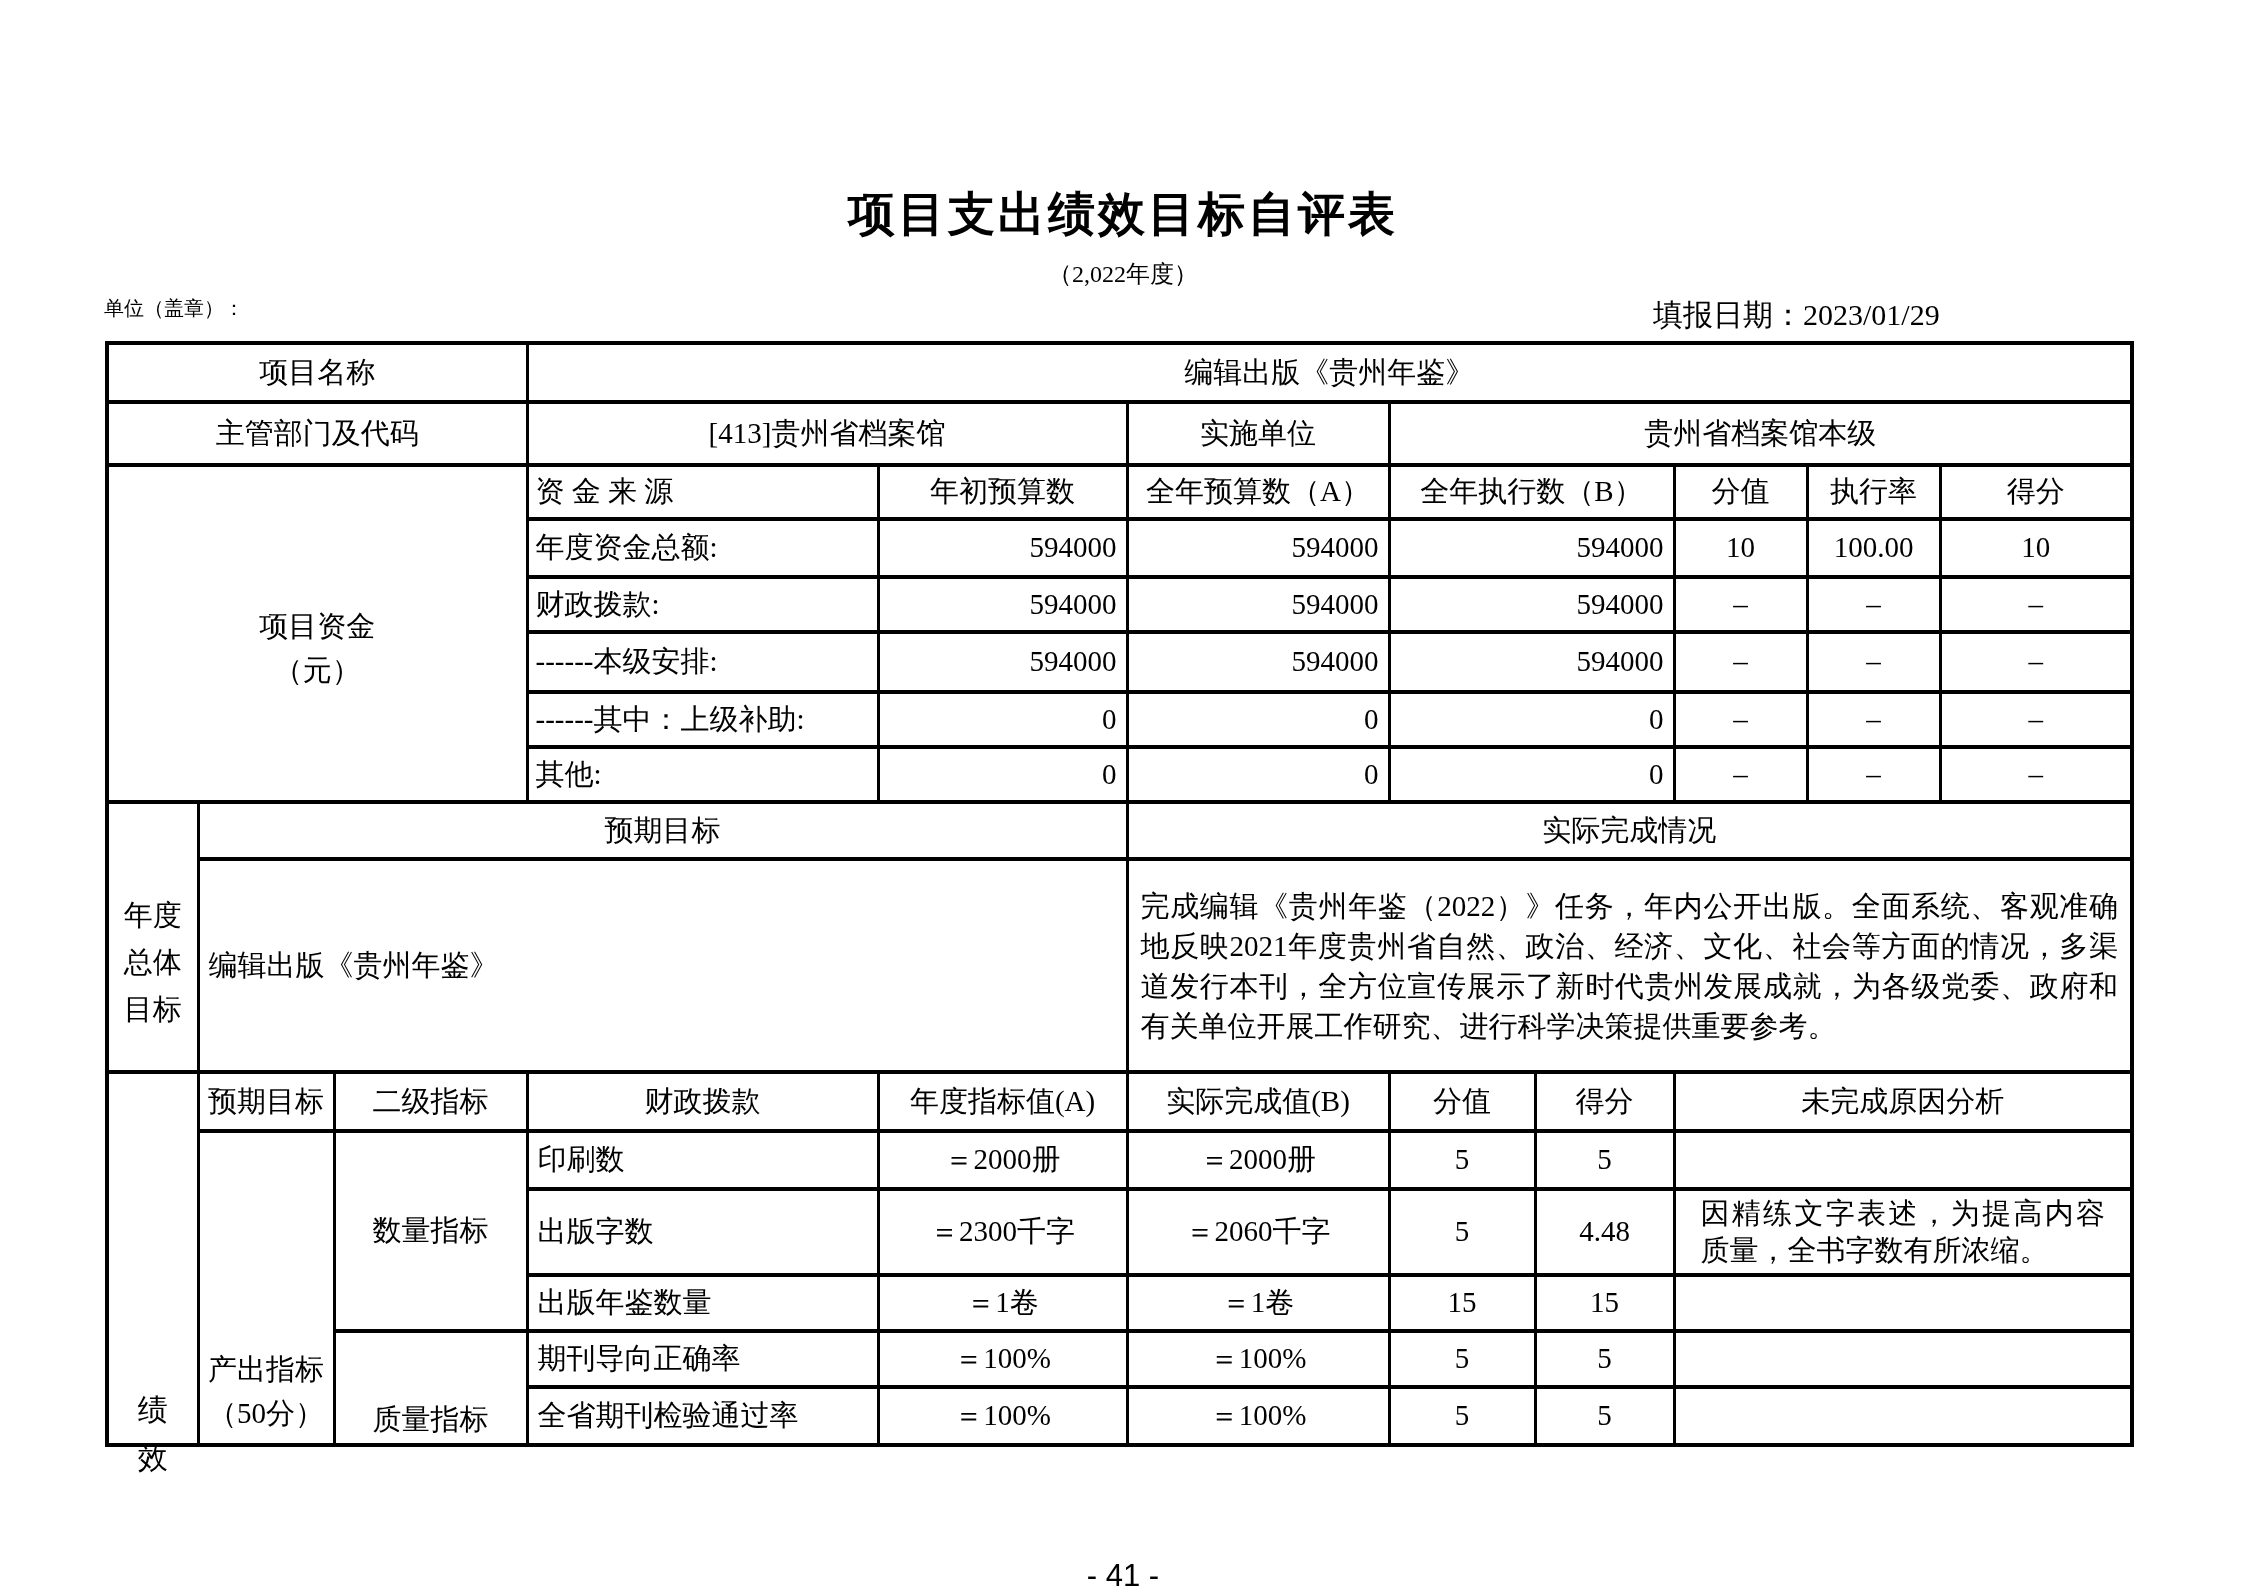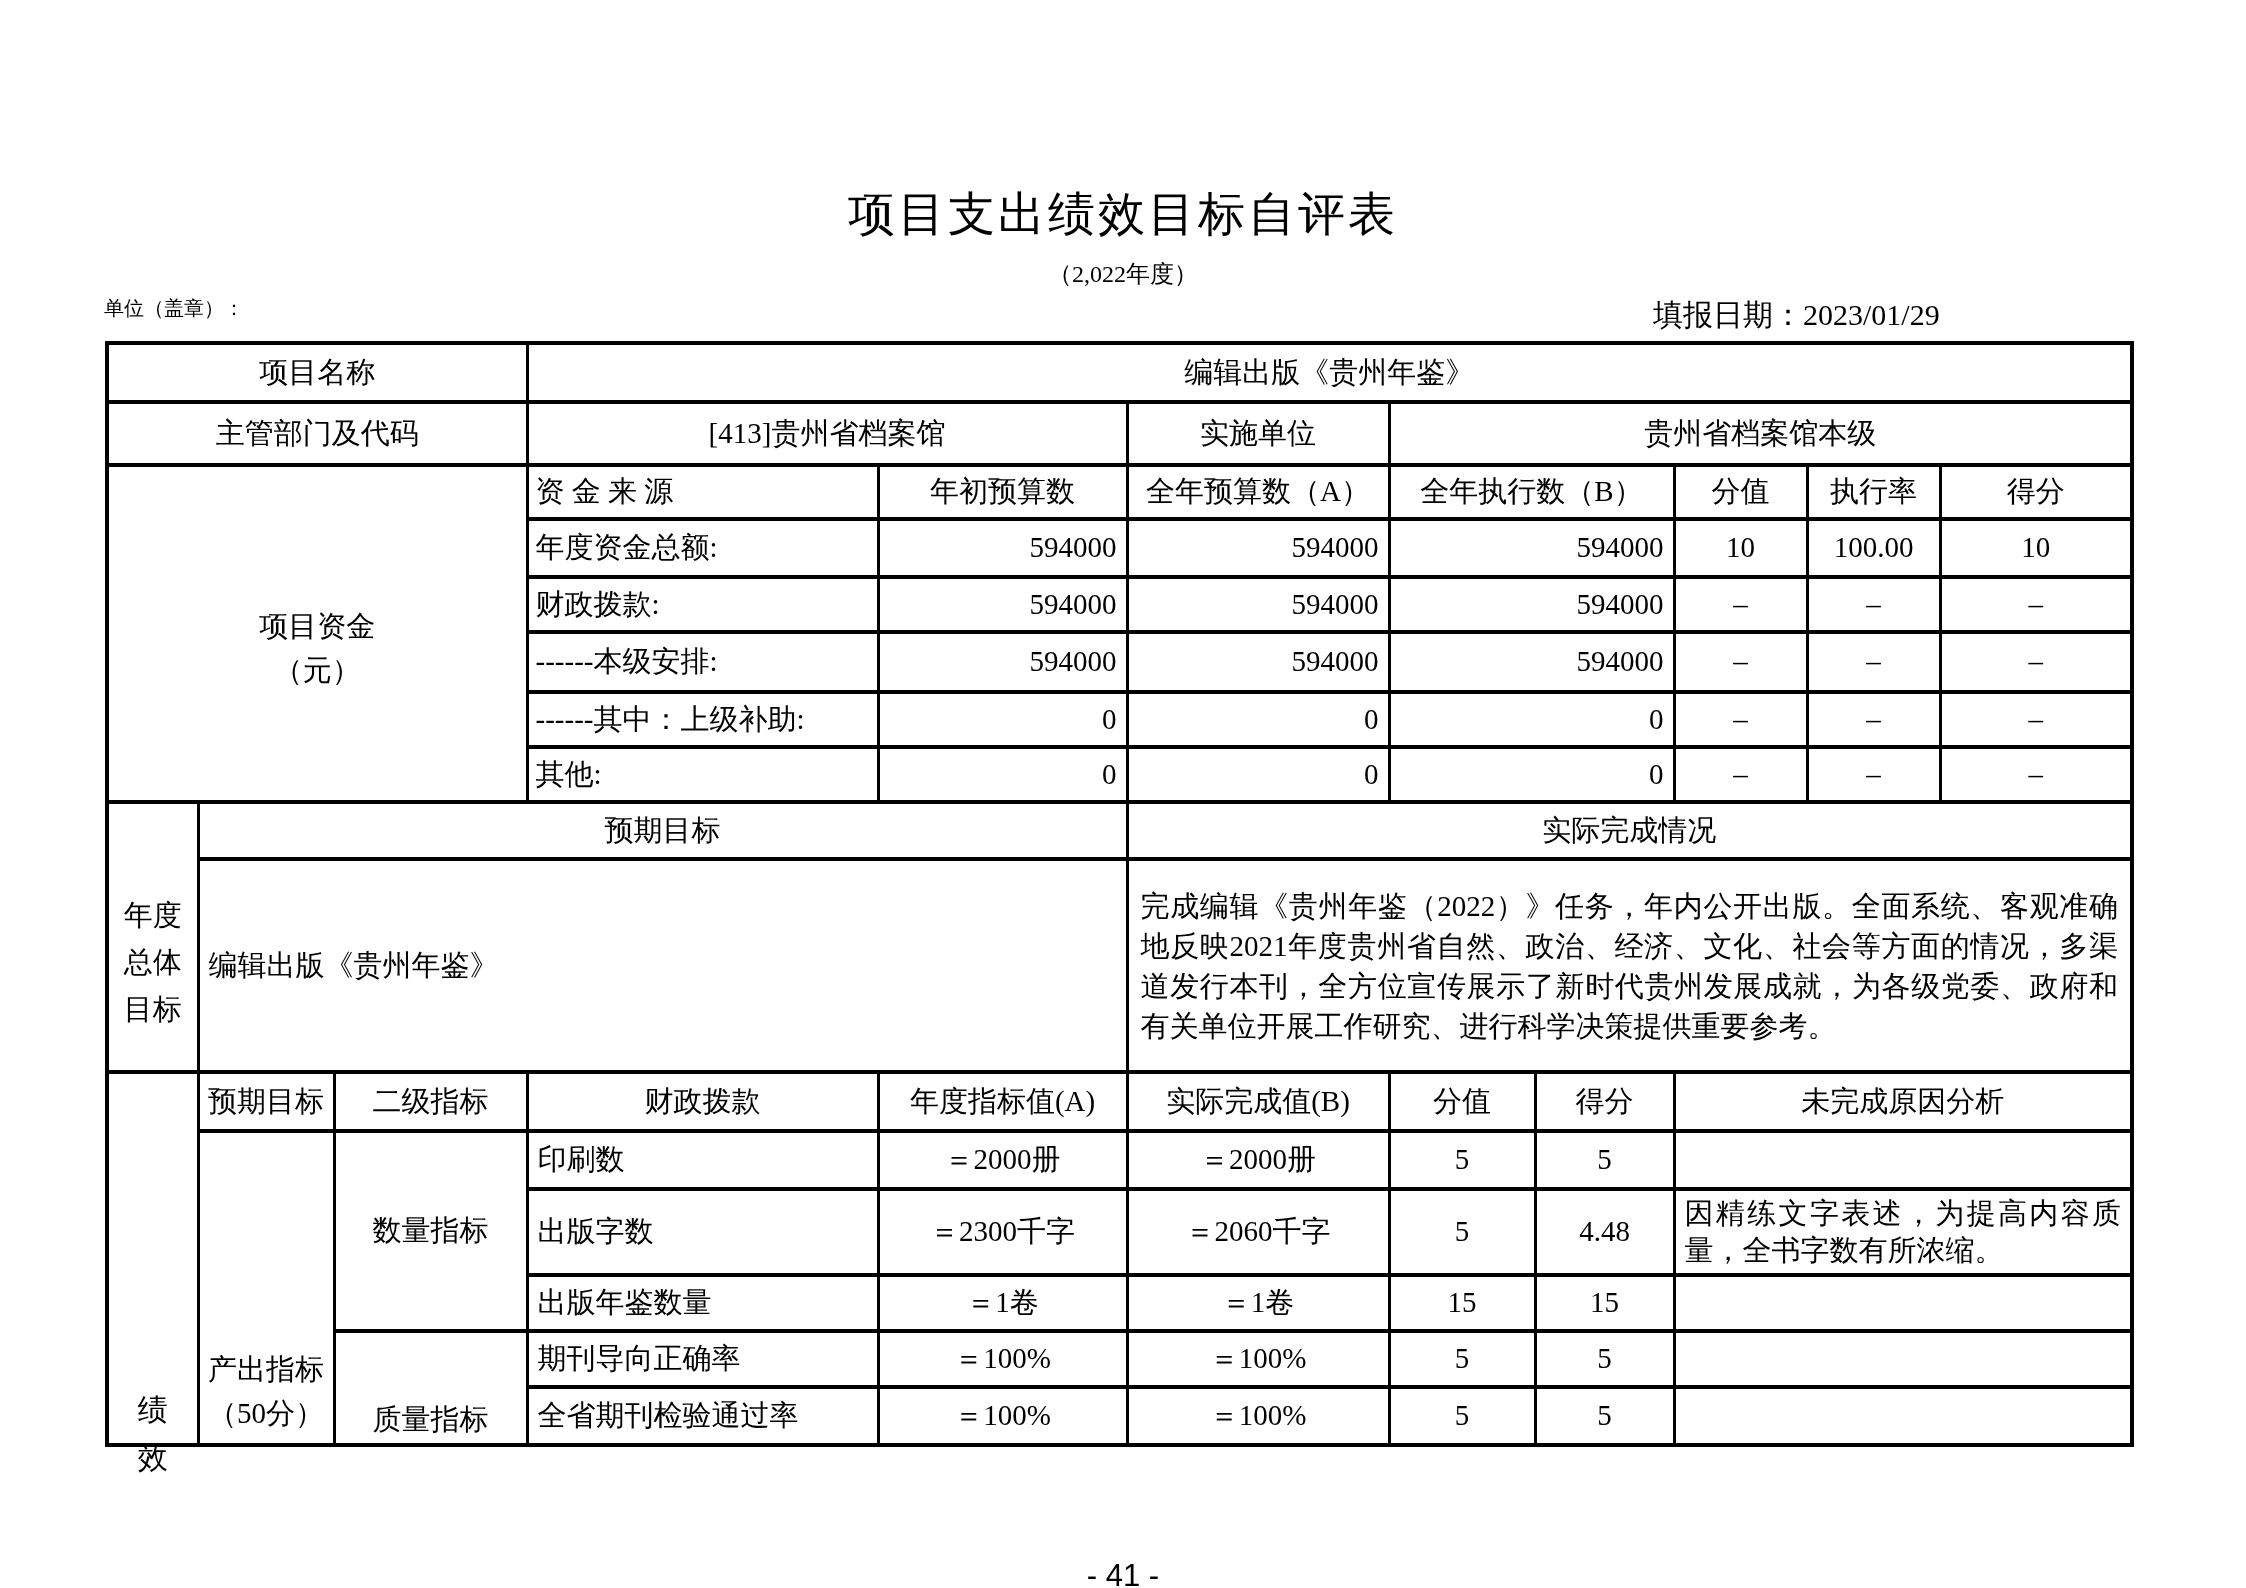--- a/index.html
+++ b/index.html
@@ -4,21 +4,21 @@
 <style>
   html,body { margin:0; padding:0; }
   body {
     width:2246px; height:1588px; position:relative;
     background:#ffffff; color:#000000;
     font-family:"Liberation Serif","DejaVu Serif",serif;
     overflow:hidden;
   }
   .title {
     position:absolute; top:183px; left:0; right:0; text-align:center;
-    font-family:"Liberation Sans",sans-serif; font-weight:normal;
+    font-family:"Liberation Sans",sans-serif; font-weight:bold;
     font-size:47px; letter-spacing:3px;
   }
   .subtitle {
     position:absolute; top:249px; left:0; right:0; text-align:center;
     font-size:24px;
     margin-top:9px;
   }
   .unit-label { position:absolute; top:295px; left:104px; font-size:20px; }
   .date-label { position:absolute; top:295px; left:1653px; font-size:30px; }
   .pagenum {
@@ -33,21 +33,21 @@
   }
   td {
     border:solid #000; border-width:4px 3px;
     vertical-align:middle; text-align:center;
     padding:0; line-height:1.3; overflow:visible;
   }
   td.lab   { text-align:left; padding-left:7px; }
   td.num   { text-align:right; padding-right:9px; }
   td.ind   { text-align:left; padding-left:9px; }
   td.just  { text-align:justify; padding:0 12px; line-height:40px; vertical-align:middle; }
-  td.reason{ text-align:justify; padding:2px 9px; line-height:37px; }
+  td.reason{ text-align:justify; padding:2px 25px; line-height:37px; }
   td.fund-side { line-height:44px; padding-top:28px; }
   td.goal-side { vertical-align:top; padding-top:88px; line-height:47px; }
   td.perf-side { position:relative; }
   .spill {
     position:absolute; top:312px; left:0; right:0;
     text-align:center; line-height:48px; z-index:2; font-size:30px;
   }
   td.lv1 { vertical-align:bottom; padding-bottom:8px; line-height:44px; }
   td.lv2q { vertical-align:bottom; padding-bottom:2px; line-height:44px; }
 </style>

